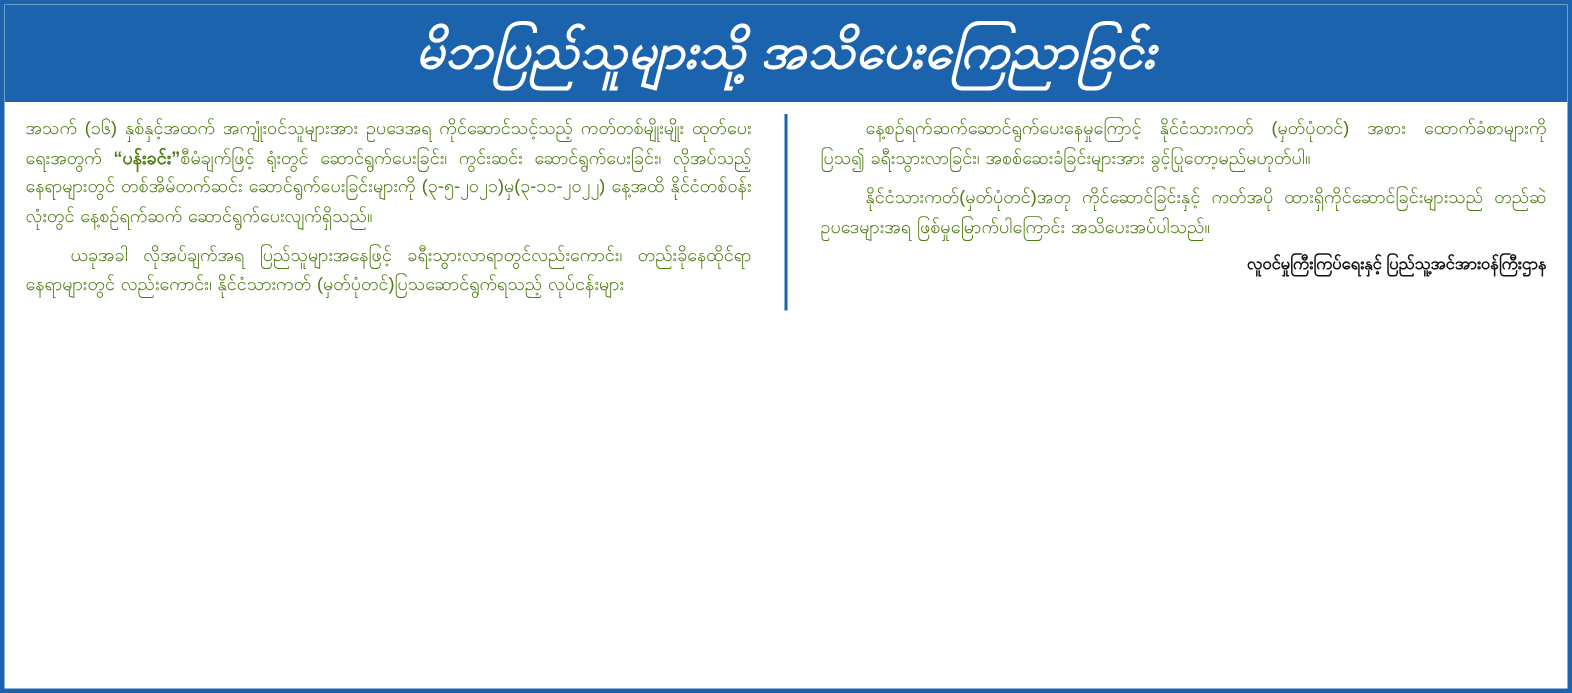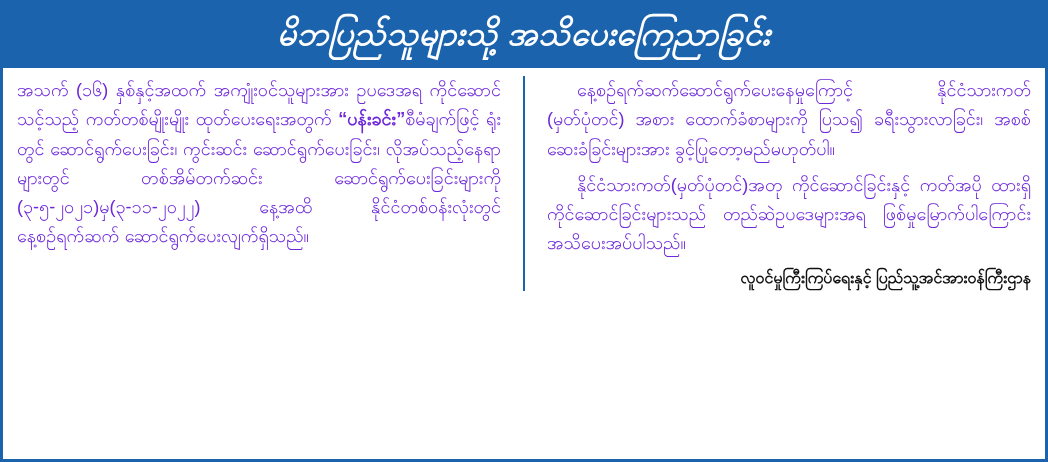--- a/index.html
+++ b/index.html
@@ -45,33 +45,33 @@
     min-width: 0;
   }
   .col-divider {
     width: 2px;
     background: #1b64ad;
     align-self: stretch;
     flex: 0 0 2px;
   }
   p.para {
     margin: 0 0 7px 0;
-    font-size: 18px;
+    font-size: 12px;
     line-height: 1.62;
-    color: #6d28d9;
+    color: #4d7c0f;
     text-align: justify;
     text-justify: inter-word;
     word-spacing: 0.5px;
   }
   p.para.indent {
     text-indent: 30px;
   }
   p.signature {
     margin: 6px 0 0 0;
-    font-size: 16px;
+    font-size: 11px;
     line-height: 1.6;
     font-weight: bold;
     color: #111111;
     text-align: right;
   }
   .bold-inline {
     font-weight: bold;
   }
 </style>
 </head>
@@ -84,20 +84,23 @@
   </div>
 
   <div class="body-area">
 
     <div class="column">
 
       <p class="para">
         <span>အသက် (၁၆) နှစ်နှင့်အထက် အကျုံးဝင်သူများအား ဥပဒေအရ ကိုင်ဆောင်သင့်သည့် ကတ်တစ်မျိုးမျိုး ထုတ်ပေးရေးအတွက် </span><span class="bold-inline">“ပန်းခင်း”</span><span>စီမံချက်ဖြင့် ရုံးတွင် ဆောင်ရွက်ပေးခြင်း၊ ကွင်းဆင်း ဆောင်ရွက်ပေးခြင်း၊ လိုအပ်သည့်နေရာများတွင် တစ်အိမ်တက်ဆင်း ဆောင်ရွက်ပေးခြင်းများကို (၃-၅-၂၀၂၁)မှ(၃-၁၁-၂၀၂၂) နေ့အထိ နိုင်ငံတစ်ဝန်းလုံးတွင် နေ့စဉ်ရက်ဆက် ဆောင်ရွက်ပေးလျက်ရှိသည်။</span>
       </p>
 
+      <p class="para indent">
+        <span>ယခုအခါ လိုအပ်ချက်အရ ပြည်သူများအနေဖြင့် ခရီးသွားလာရာတွင်လည်းကောင်း၊ တည်းခိုနေထိုင်ရာ နေရာများတွင် လည်းကောင်း၊ နိုင်ငံသားကတ် (မှတ်ပုံတင်)ပြသဆောင်ရွက်ရသည့် လုပ်ငန်းများ</span>
+      </p>
 
     </div>
 
     <div class="col-divider"></div>
 
     <div class="column">
 
 
       <p class="para indent">
         <span>နေ့စဉ်ရက်ဆက်ဆောင်ရွက်ပေးနေမှုကြောင့် နိုင်ငံသားကတ် (မှတ်ပုံတင်) အစား ထောက်ခံစာများကို ပြသ၍ ခရီးသွားလာခြင်း၊ အစစ်ဆေးခံခြင်းများအား ခွင့်ပြုတော့မည်မဟုတ်ပါ။</span>

